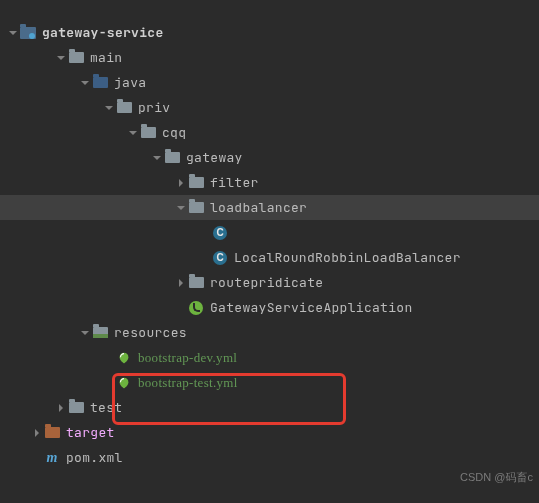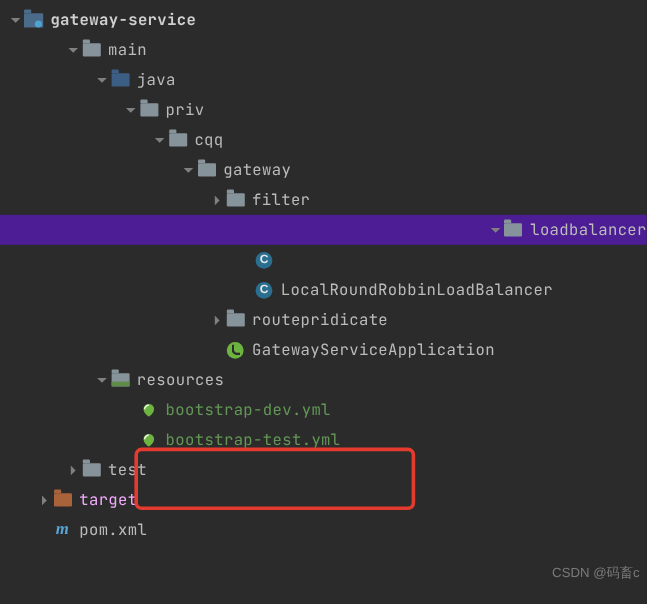--- a/index.html
+++ b/index.html
@@ -8,32 +8,31 @@
     background: #2b2b2b;
     font-family: "Segoe UI", "Microsoft YaHei", sans-serif;
     font-size: 13px;
     color: #a9b7c6;
     width: 539px;
     height: 503px;
     overflow: hidden;
     position: relative;
   }
   .tree {
-    padding-top: 4px;
+    padding-top: 20px;
     user-select: none;
   }
   .row {
     display: flex;
     align-items: center;
     height: 25px;
     white-space: nowrap;
   }
   .row.selected {
-    background: #4c1d95;
-    justify-content: flex-end;
+    background: #404040;
   }
   .indent {
     display: inline-block;
     flex-shrink: 0;
   }
   .arrow {
     width: 14px;
     height: 14px;
     display: inline-flex;
     align-items: center;
@@ -63,20 +62,21 @@
     font-size: 13px;
     letter-spacing: 0.3px;
     font-family: "Consolas", "JetBrains Mono", monospace;
   }
   .label.bold {
     font-weight: bold;
     color: #d0d0d0;
   }
   .label.green {
     color: #629755;
+    font-family: Liberation Serif, serif;
   }
   
   .folder-module { width:16px; height:12px; background:#4a6b8a; border-radius:1px; position:relative; }
   .folder-module::before { content:""; position:absolute; top:-3px; left:0; width:6px; height:3px; background:#4a6b8a; border-radius:1px 1px 0 0; }
   .folder-module .dot { position:absolute; right:1px; bottom:0; width:6px; height:6px; background:#4fa3d1; border-radius:50%; }
   .folder-grey { width:15px; height:11px; background:#87939a; border-radius:1px; position:relative; }
   .folder-grey::before { content:""; position:absolute; top:-3px; left:0; width:6px; height:3px; background:#87939a; border-radius:1px 1px 0 0; }
   .folder-blue { width:15px; height:11px; background:#3c5e84; border-radius:1px; position:relative; }
   .folder-blue::before { content:""; position:absolute; top:-3px; left:0; width:6px; height:3px; background:#3c5e84; border-radius:1px 1px 0 0; }
   .folder-res { width:15px; height:11px; background:#87939a; border-radius:1px; position:relative; }

